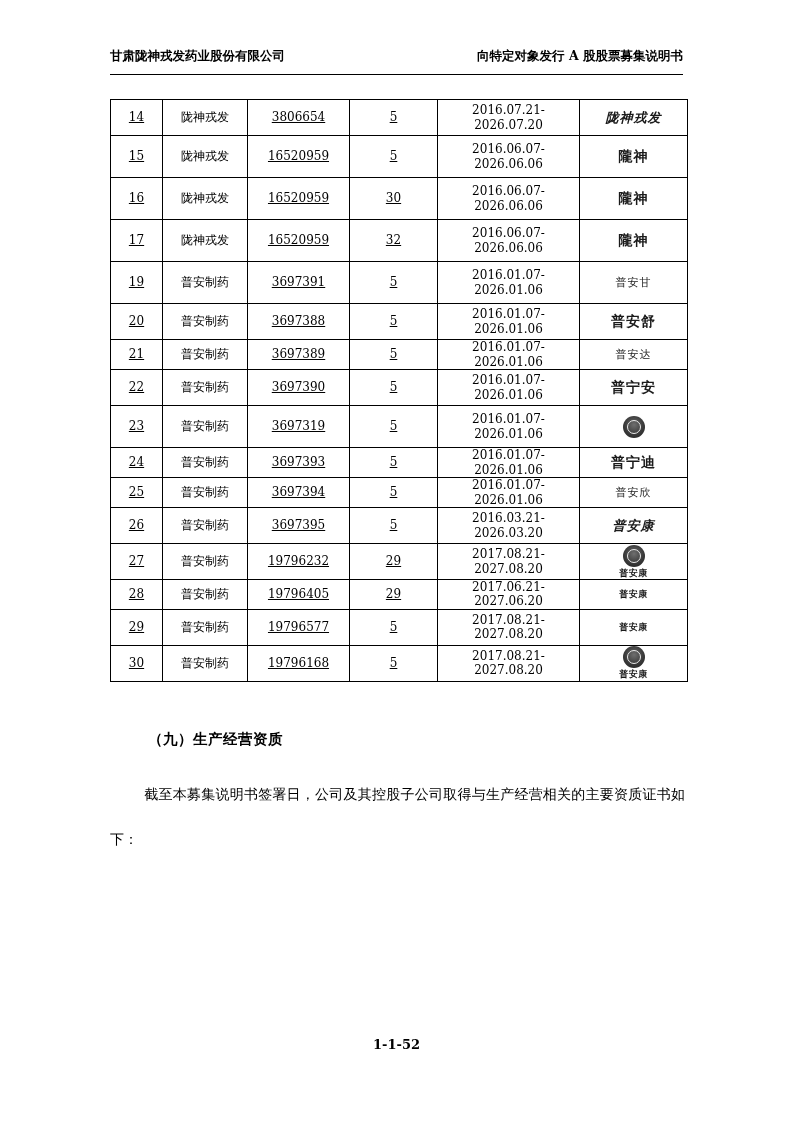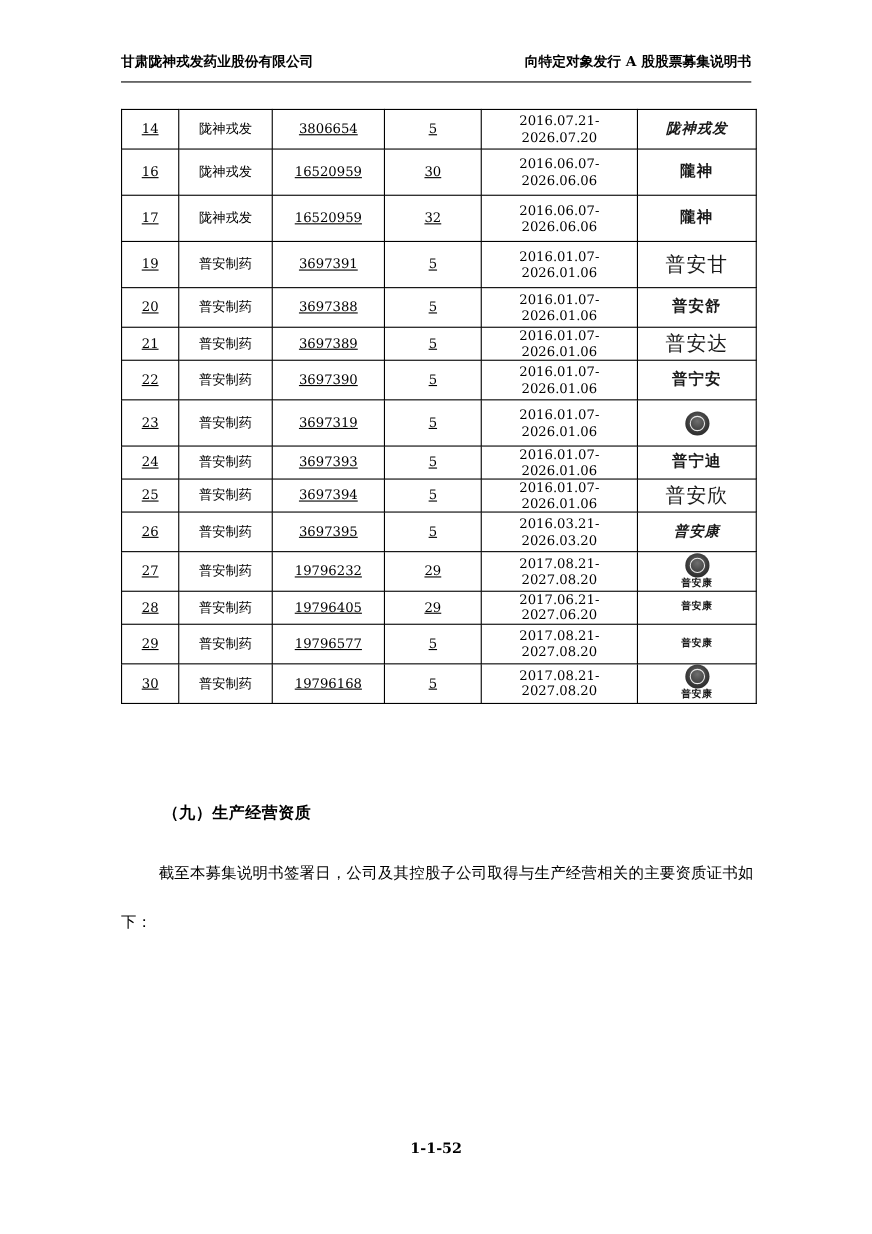--- a/index.html
+++ b/index.html
@@ -81,21 +81,21 @@
     height: 100%;
   }
   .logo-text {
     font-family: "DejaVu Serif", "Liberation Serif", serif;
     font-weight: bold;
     letter-spacing: 1px;
     color: #1a1a1a;
   }
   .lg-script { font-size: 13px; font-style: italic; }
   .lg-bold { font-size: 14px; font-weight: bold; }
-  .lg-plain { font-size: 18px; font-weight: normal; }
+  .lg-plain { font-size: 11px; font-weight: normal; }
   .lg-small { font-size: 9px; font-weight: bold; letter-spacing: 0.5px; }
   .lg-seal {
     width: 22px; height: 22px;
     border-radius: 50%;
     background: radial-gradient(circle at 50% 40%, #6f6f6f 0%, #3a3a3a 55%, #1d1d1d 100%);
     position: relative;
     display: inline-block;
   }
   .lg-seal::after {
     content: "";
@@ -168,20 +168,32 @@
             <td class="cn">陇神戎发</td>
             <td class="num">3806654</td>
             <td class="num">5</td>
             <td class="date">2016.07.21-2026.07.20</td>
             <td>
               <div class="logo">
                 <span class="logo-text lg-script">陇神戎发</span>
               </div>
             </td>
           </tr>
+          <tr style="height: 42px;">
+            <td class="num">15</td>
+            <td class="cn">陇神戎发</td>
+            <td class="num">16520959</td>
+            <td class="num">5</td>
+            <td class="date">2016.06.07-2026.06.06</td>
+            <td>
+              <div class="logo">
+                <span class="logo-text lg-bold">隴神</span>
+              </div>
+            </td>
+          </tr>
           <tr style="height: 42px; margin-top: 32px;">
             <td class="num">16</td>
             <td class="cn">陇神戎发</td>
             <td class="num">16520959</td>
             <td class="num">30</td>
             <td class="date">2016.06.07-2026.06.06</td>
             <td>
               <div class="logo">
                 <span class="logo-text lg-bold">隴神</span>
               </div>

